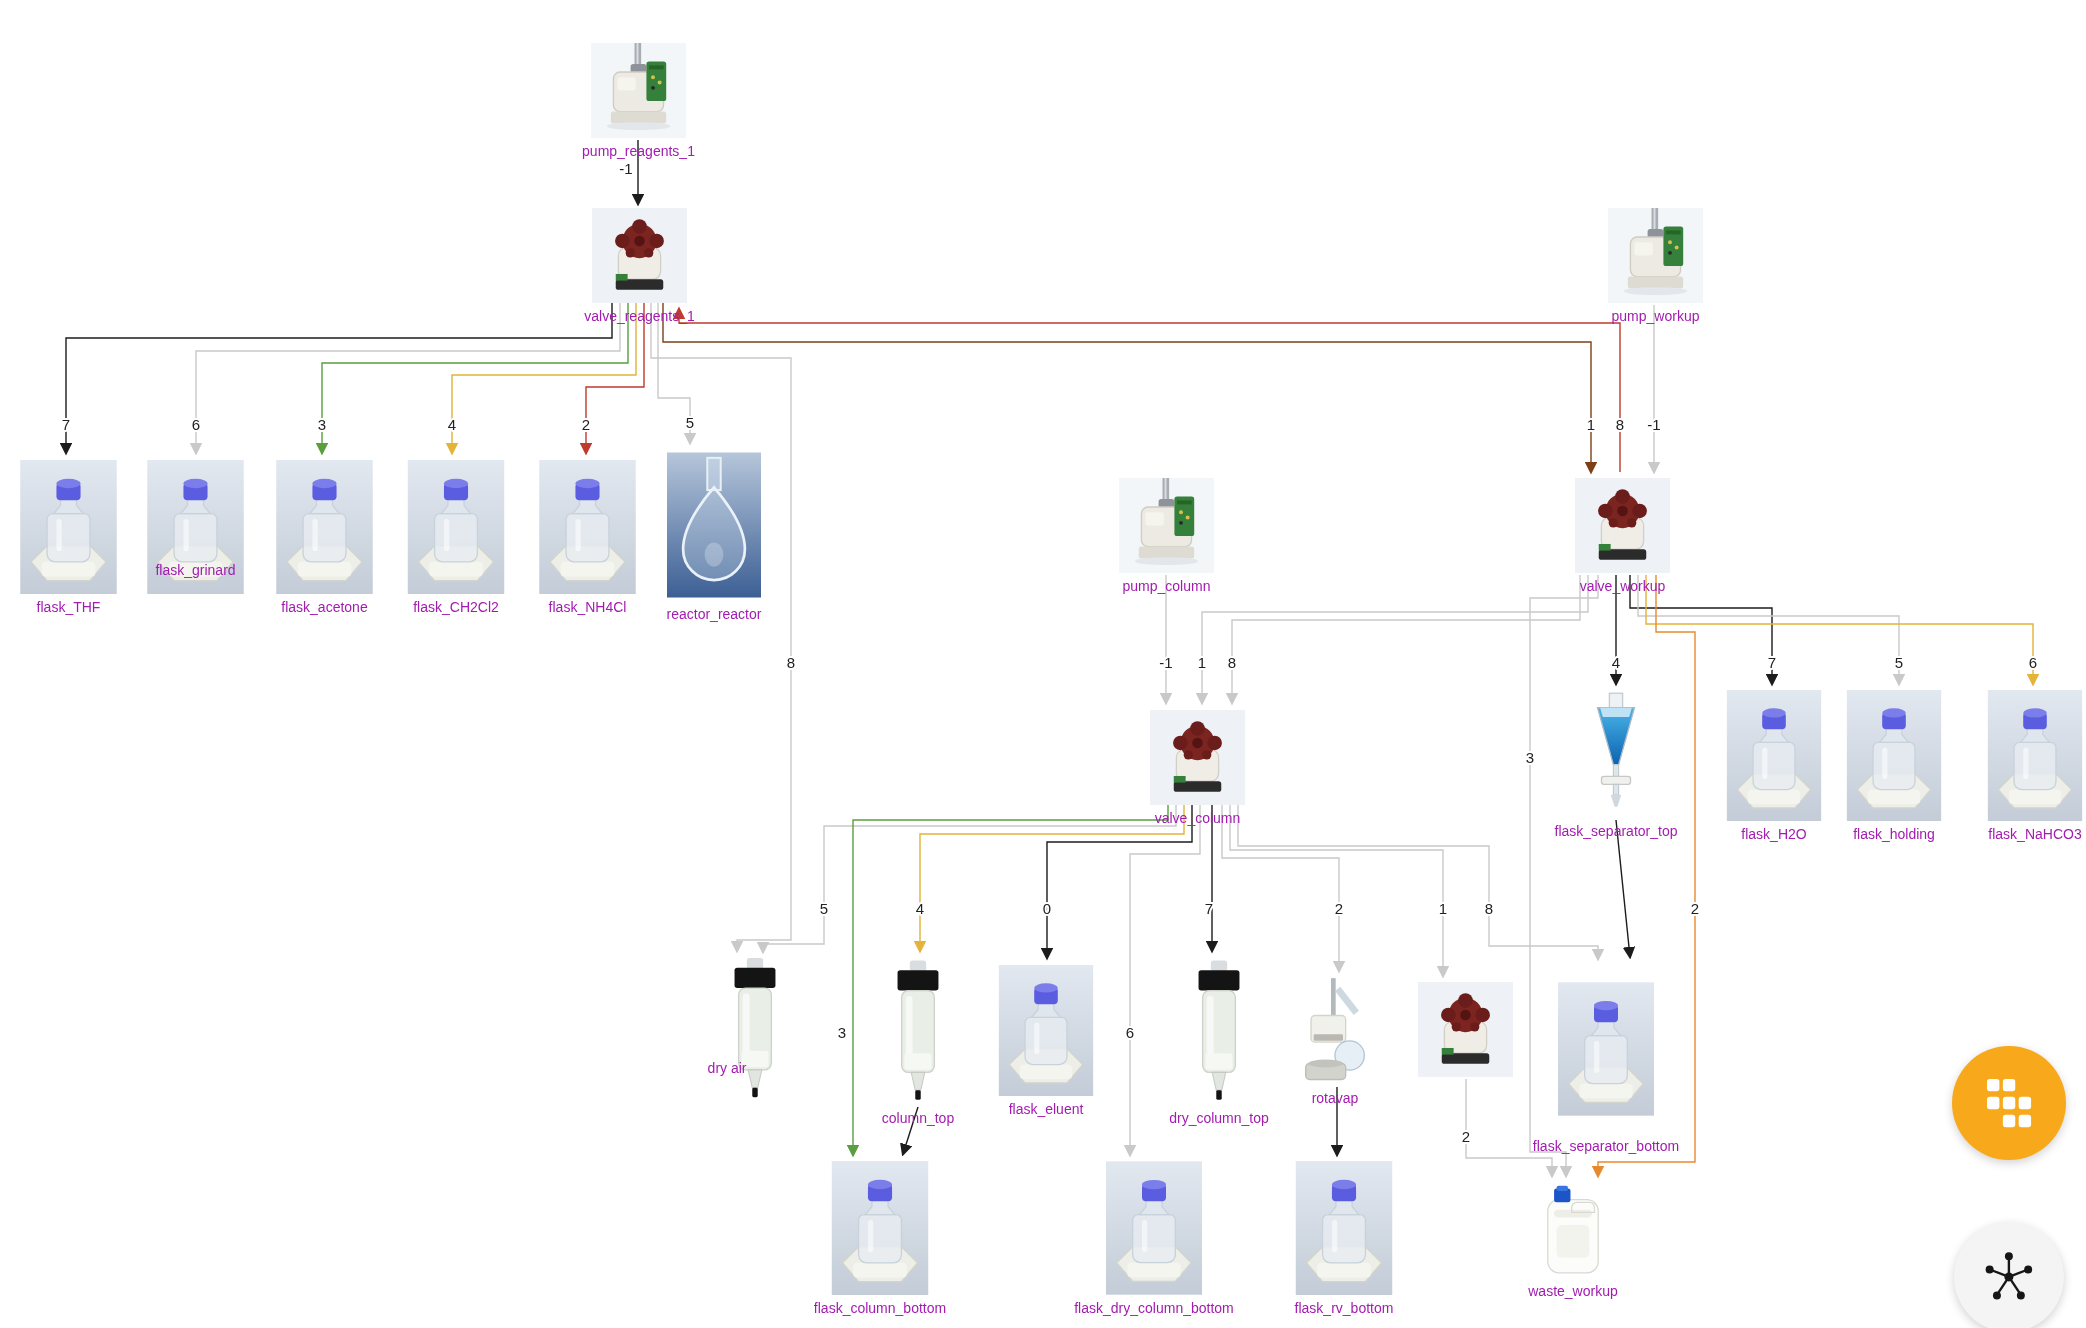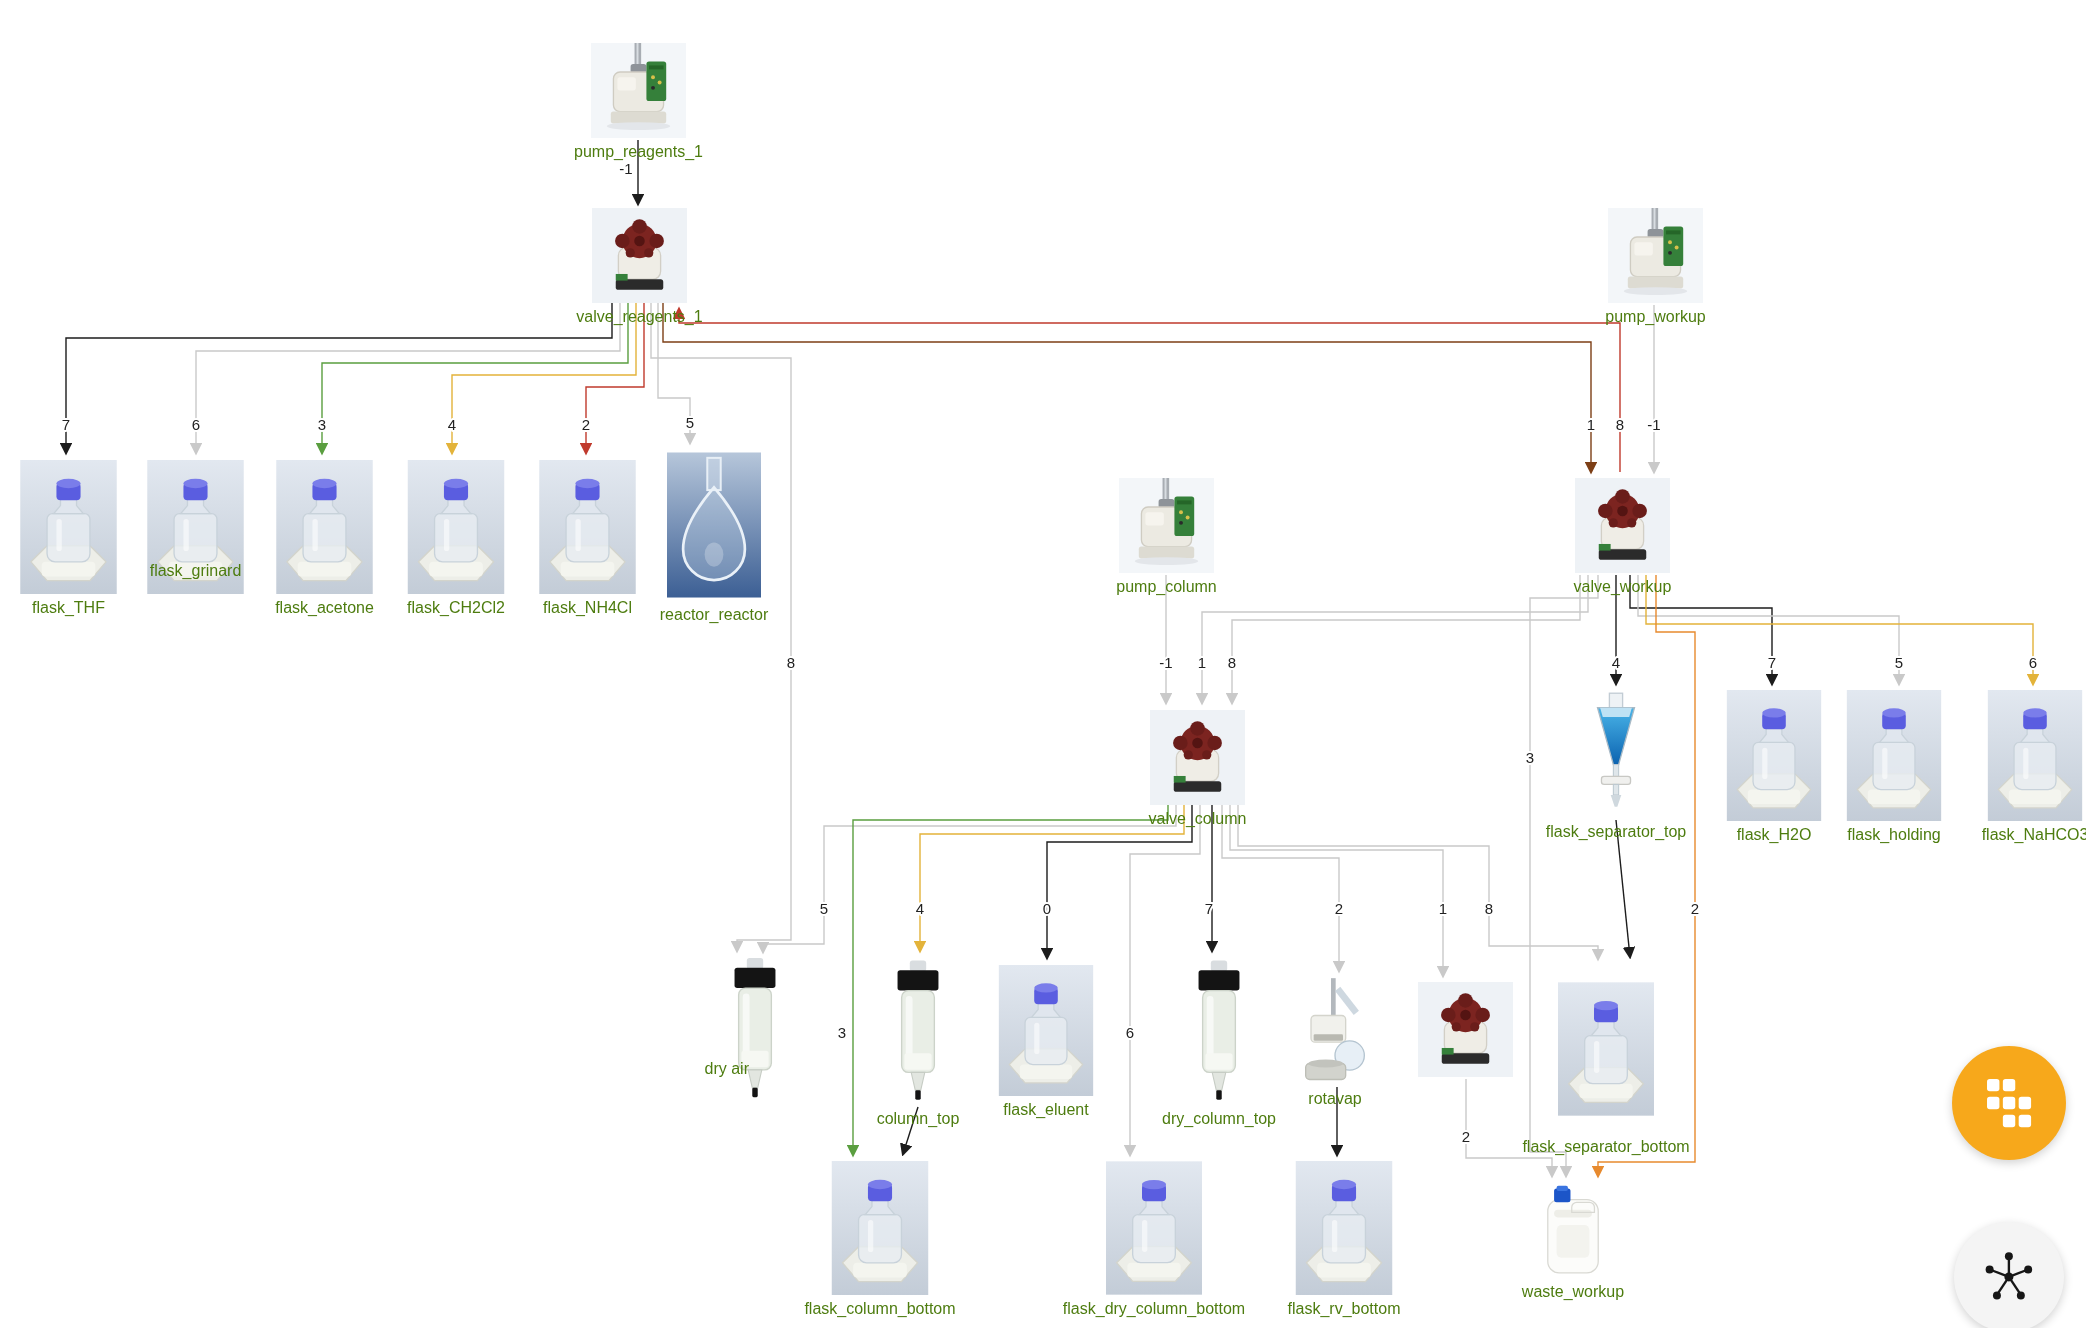--- a/index.html
+++ b/index.html
@@ -1,20 +1,20 @@
 <!DOCTYPE html>
 <html><head>
 <meta charset="utf-8">
 <style>
   html,body { margin:0; padding:0; background:#ffffff; font-family:"Liberation Sans",sans-serif; }
   #canvas { position:relative; width:2086px; height:1328px; background:#ffffff; overflow:hidden; }
   .node { position:absolute; }
   .node svg.img { width:100%; height:100%; display:block; }
   .nlabel { position:absolute; top:100%; left:50%; transform:translateX(-50%); margin-top:5px;
-            font-size:16px; color:#4d7c0f; white-space:nowrap; text-align:center; }
+            font-size:14px; color:#a21caf; white-space:nowrap; text-align:center; }
   .label-high { top:70%; margin-top:8px; }
   .label-side { top:72%; left:4px; transform:translateX(-55%); margin-top:0; }
   #edges { position:absolute; left:0; top:0; pointer-events:none; }
   #edges polyline { fill:none; stroke-width:1.4; }
   .elabel { font-size:15px; fill:#222; text-anchor:middle; paint-order:stroke; stroke:#ffffff;
             stroke-width:4px; stroke-linejoin:round; }
   .fab { position:absolute; border-radius:50%; display:flex; align-items:center; justify-content:center;
          box-shadow:0 3px 10px rgba(0,0,0,0.18); cursor:pointer; }
   #fab-apps  { left:1952px; top:1046px; width:114px; height:114px; background:#f7a81b; }
   #fab-ai    { left:1954px; top:1222px; width:110px; height:110px; background:#f4f4f4; }

